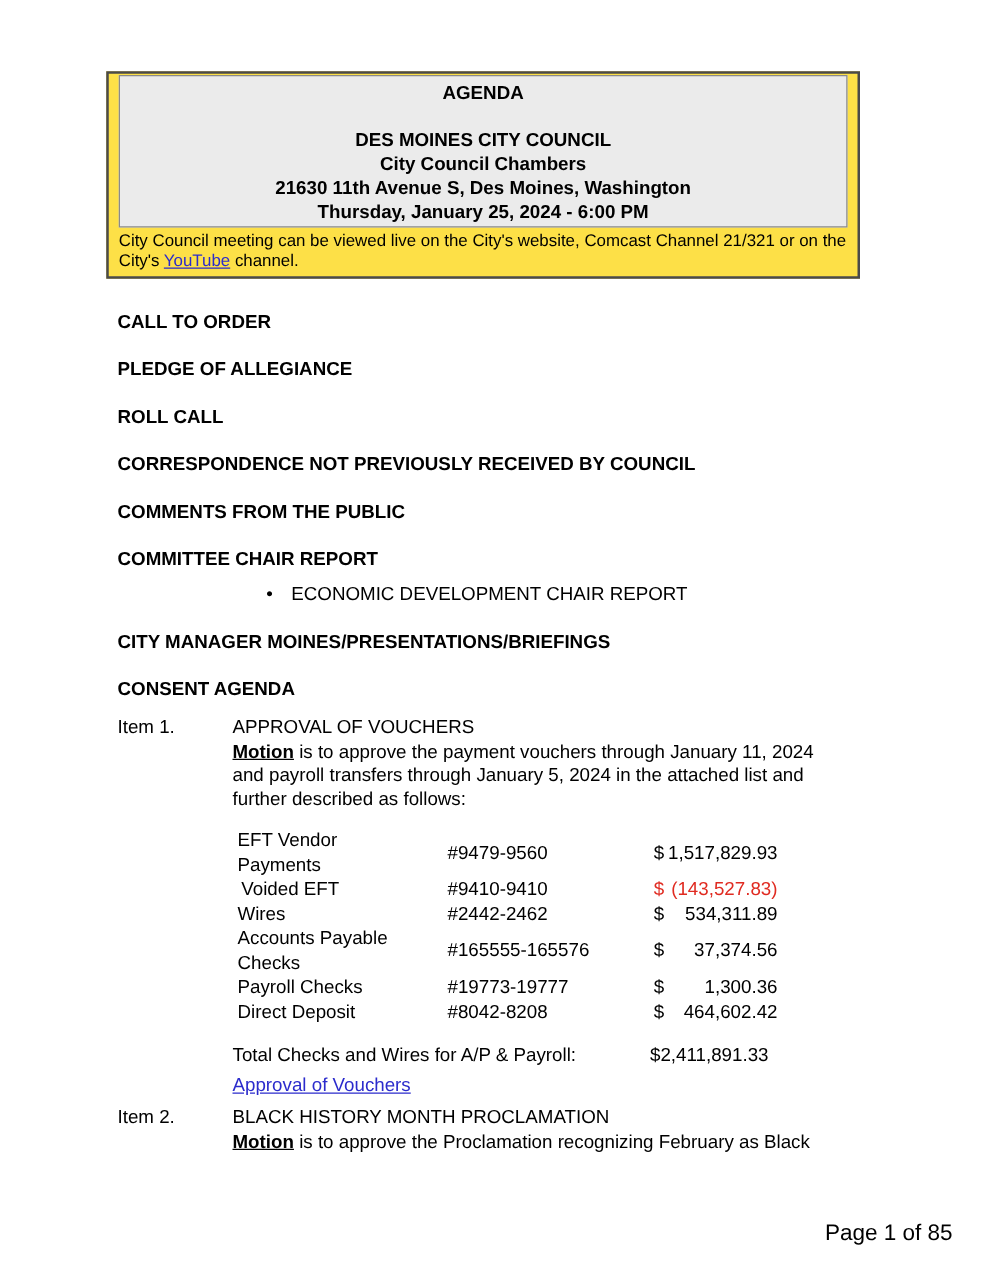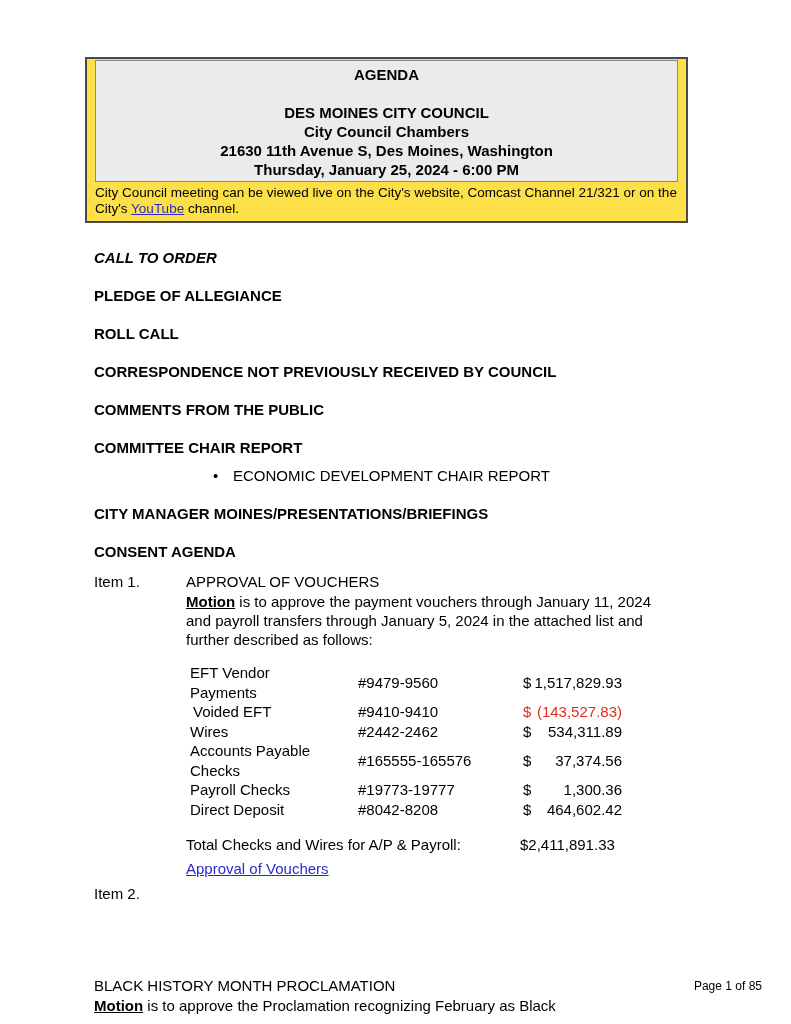--- a/index.html
+++ b/index.html
@@ -33,21 +33,21 @@
   .note {
     font-size:13.5px;
     line-height:16px;
     padding:3px 8px 4px 8px;
   }
   .link { color:#2b2bcc; text-decoration:underline; cursor:pointer; }
 
   
   .content { position:absolute; left:94px; top:250px; width:640px; font-size:15px; }
   .h { font-weight:bold; line-height:16px; margin-top:22px; white-space:nowrap; }
-  .h:first-child { margin-top:0;font-style:italic; }
+  .h:first-child { margin-top:0; }
   .bullet-line { margin-top:12px; margin-left:119px; line-height:16px; }
   .bullet-glyph { display:inline-block; width:20px; }
 
   .item { display:flex; margin-top:12px; }
   .item-num { width:92px; flex:0 0 92px; line-height:19px; }
   .item-body { flex:1; }
   .item-title { line-height:19px; }
   .motion { width:492px; line-height:19px; margin-top:1px; }
   .motion-word { font-weight:bold; text-decoration:underline; }
 
@@ -60,21 +60,21 @@
   .vamt { flex:0 0 99px; display:flex; }
   .vamt .num { flex:1; text-align:right; }
   .vrow.neg .vamt { color:#e02b21; }
 
   .total-row { display:flex; margin-top:16px; line-height:19px; }
   .total-label { flex:0 0 334px; }
   .vlink { margin-top:5px; line-height:19px; }
 
   .footer {
     position:absolute; top:978px; right:29px;
-    font-size:12px; line-height:17px;
+    font-size:18px; line-height:17px;
   }
 </style>
 </head>
 <body>
 
 <div class="page">
 
   <div class="header-box">
     <div class="inner-box">
       <div>AGENDA</div>
@@ -156,21 +156,21 @@
         </div>
 
         <div class="total-row">
           <span class="total-label">Total Checks and Wires for A/P &amp; Payroll:</span>
           <span class="total-amt">$2,411,891.33</span>
         </div>
         <div class="vlink"><a class="link">Approval of Vouchers</a></div>
       </div>
     </div>
 
-    <div class="item" style="margin-top:6px;flex-direction:column;">
+    <div class="item" style="margin-top:6px;">
       <div class="item-num">Item 2.</div>
       <div class="item-body">
         <div class="item-title">BLACK HISTORY MONTH PROCLAMATION</div>
         <div class="motion"><span class="motion-word">Motion</span><span> is to approve the Proclamation recognizing February as Black</span></div>
       </div>
     </div>
   </div>
 
   <div class="footer">Page 1 of 85</div>
 

